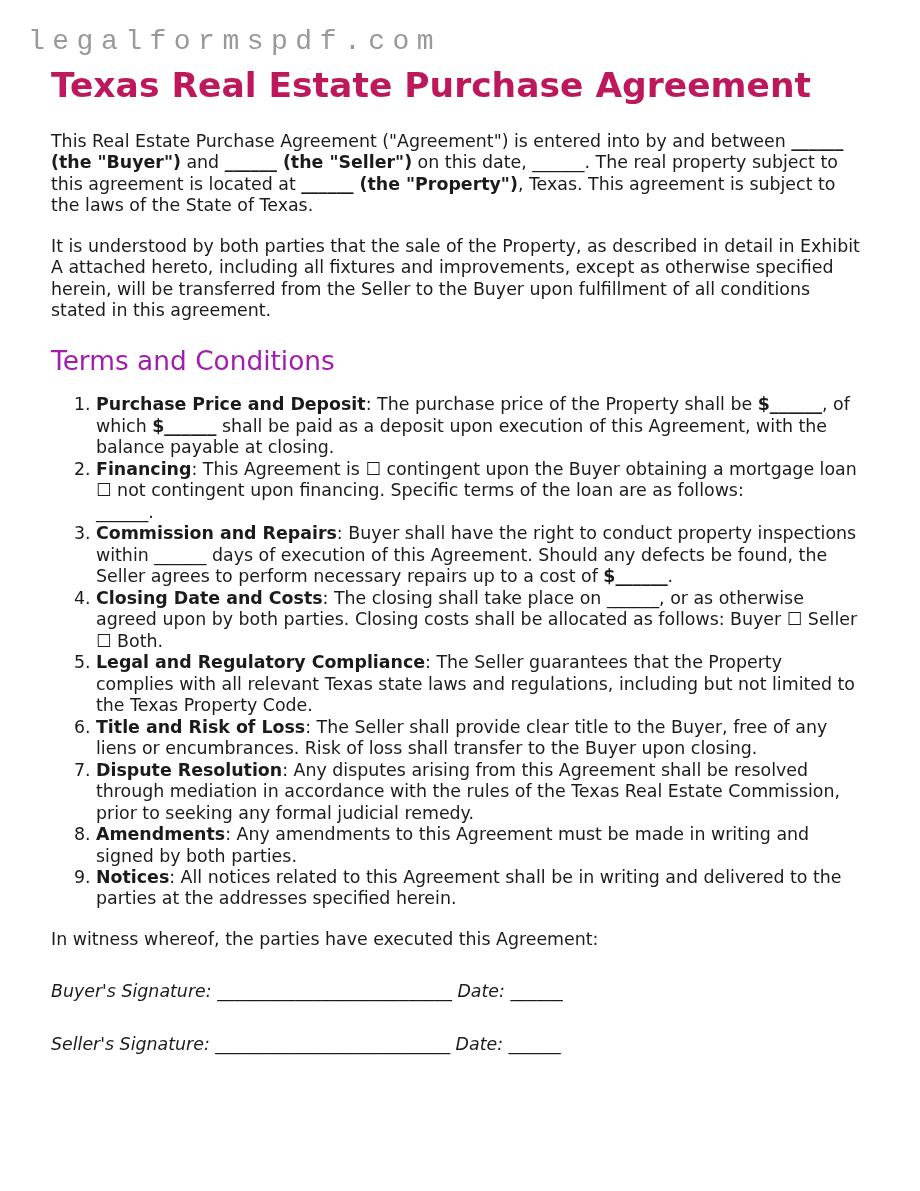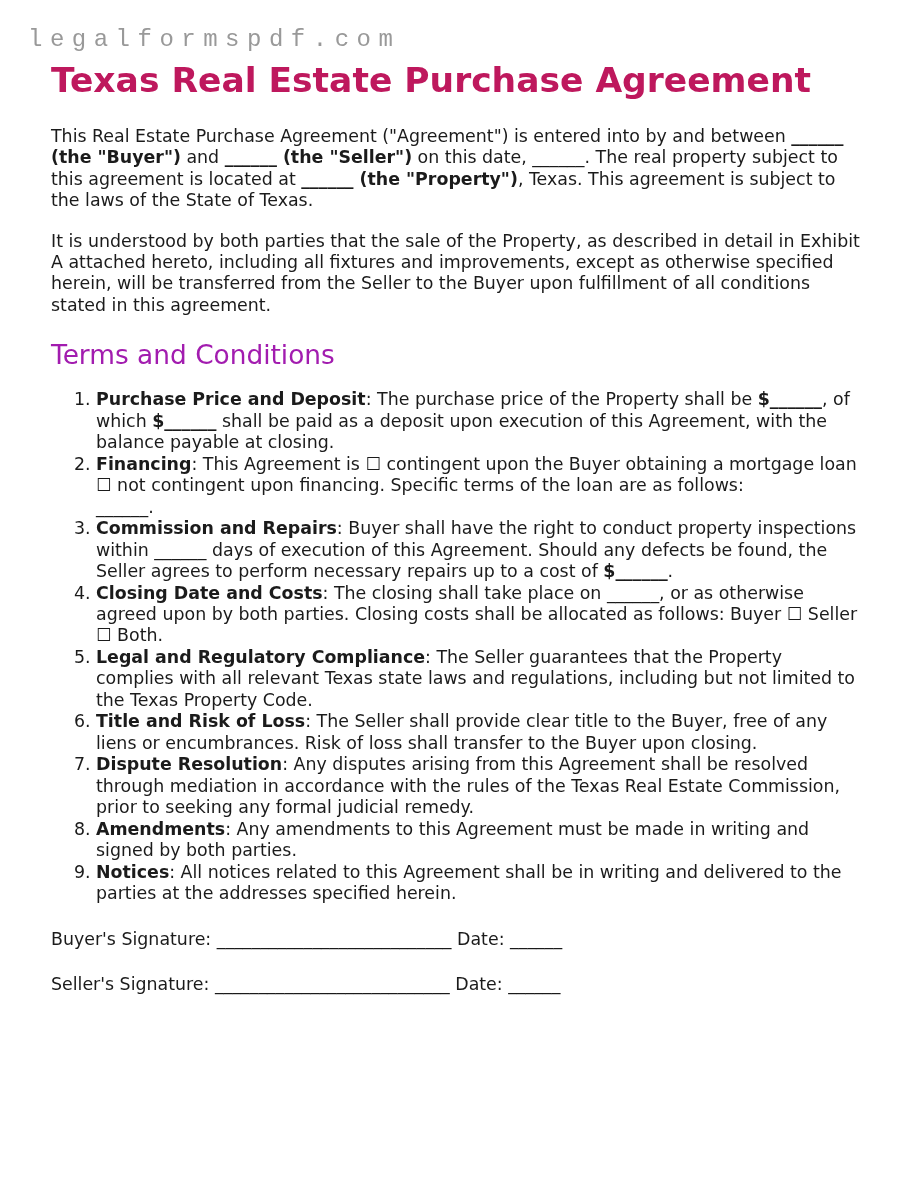--- a/index.html
+++ b/index.html
@@ -11,21 +11,21 @@
     padding: 24px 58px 40px 51px;
     background: #ffffff;
     font-family: "DejaVu Sans", sans-serif;
     font-size: 17.4px;
     line-height: 1.235;
     color: #1b1b1b;
     overflow: hidden;
   }
   .logo {
     font-family: "Liberation Mono", "DejaVu Sans Mono", monospace;
-    font-size: 24px;
+    font-size: 28px;
     letter-spacing: 7.5px;
     color: #999999;
     margin-left: -23px;
     line-height: 1.3;
     white-space: nowrap;
   }
   h1.doc-title {
     font-size: 34.5px;
     line-height: 1.2;
     margin: 5px 0 24px 0;
@@ -36,21 +36,21 @@
   h2.terms-heading {
     font-size: 26.4px;
     line-height: 1.2;
     margin: 23px 0 18px 0;
     color: #a21caf;
     font-weight: normal;
   }
   ol.terms-list { margin: 18px 0; padding-left: 45px; }
   ol.terms-list li { margin: 0; padding: 0; }
   b { font-weight: bold; }
-  .sig-row { margin: 24px 0; }
+  .sig-row { margin: 31px 0; font-style: italic; }
   .blank { letter-spacing: 0; }
 </style>
 </head>
 <body>
 
 <div class="page">
 
   <div class="logo">legalformspdf.com</div>
 
   <h1 class="doc-title">Texas Real Estate Purchase Agreement</h1>
@@ -66,20 +66,21 @@
     <li><b>Financing</b><span>: This Agreement is ☐ contingent upon the Buyer obtaining a mortgage loan ☐ not contingent upon financing. Specific terms of the loan are as follows:</span><br><span>______.</span></li>
     <li><b>Commission and Repairs</b><span>: Buyer shall have the right to conduct property inspections within ______ days of execution of this Agreement. Should any defects be found, the Seller agrees to perform necessary repairs up to a cost of </span><b>$______</b><span>.</span></li>
     <li><b>Closing Date and Costs</b><span>: The closing shall take place on ______, or as otherwise agreed upon by both parties. Closing costs shall be allocated as follows: Buyer ☐ Seller ☐ Both.</span></li>
     <li><b>Legal and Regulatory Compliance</b><span>: The Seller guarantees that the Property complies with all relevant Texas state laws and regulations, including but not limited to the Texas Property Code.</span></li>
     <li><b>Title and Risk of Loss</b><span>: The Seller shall provide clear title to the Buyer, free of any liens or encumbrances. Risk of loss shall transfer to the Buyer upon closing.</span></li>
     <li><b>Dispute Resolution</b><span>: Any disputes arising from this Agreement shall be resolved through mediation in accordance with the rules of the Texas Real Estate Commission, prior to seeking any formal judicial remedy.</span></li>
     <li><b>Amendments</b><span>: Any amendments to this Agreement must be made in writing and signed by both parties.</span></li>
     <li><b>Notices</b><span>: All notices related to this Agreement shall be in writing and delivered to the parties at the addresses specified herein.</span></li>
   </ol>
 
+  <p>In witness whereof, the parties have executed this Agreement:</p>
 
   <p class="sig-row">
     <span>Buyer's Signature:</span>
     <span class="blank">___________________________</span>
     <span>Date:</span>
     <span class="blank">______</span>
   </p>
 
   <p class="sig-row">
     <span>Seller's Signature:</span>

